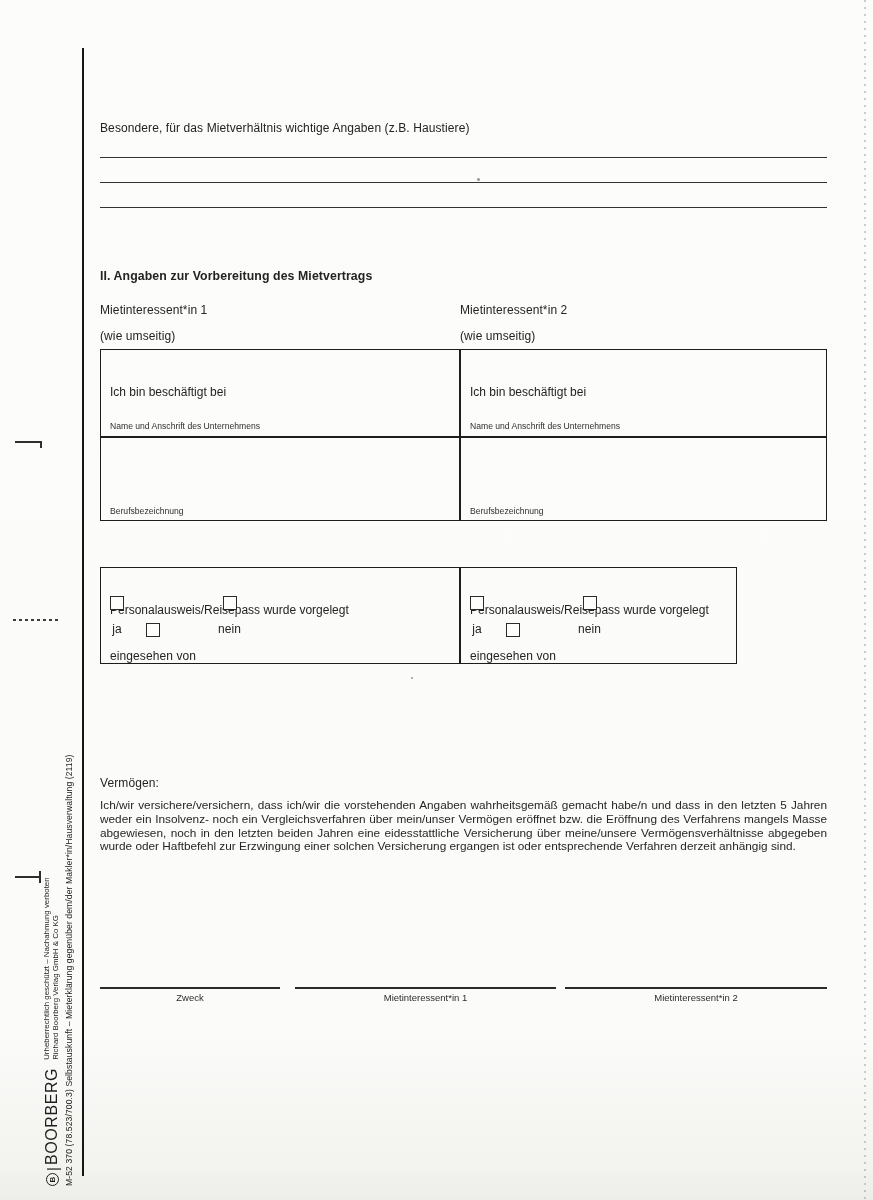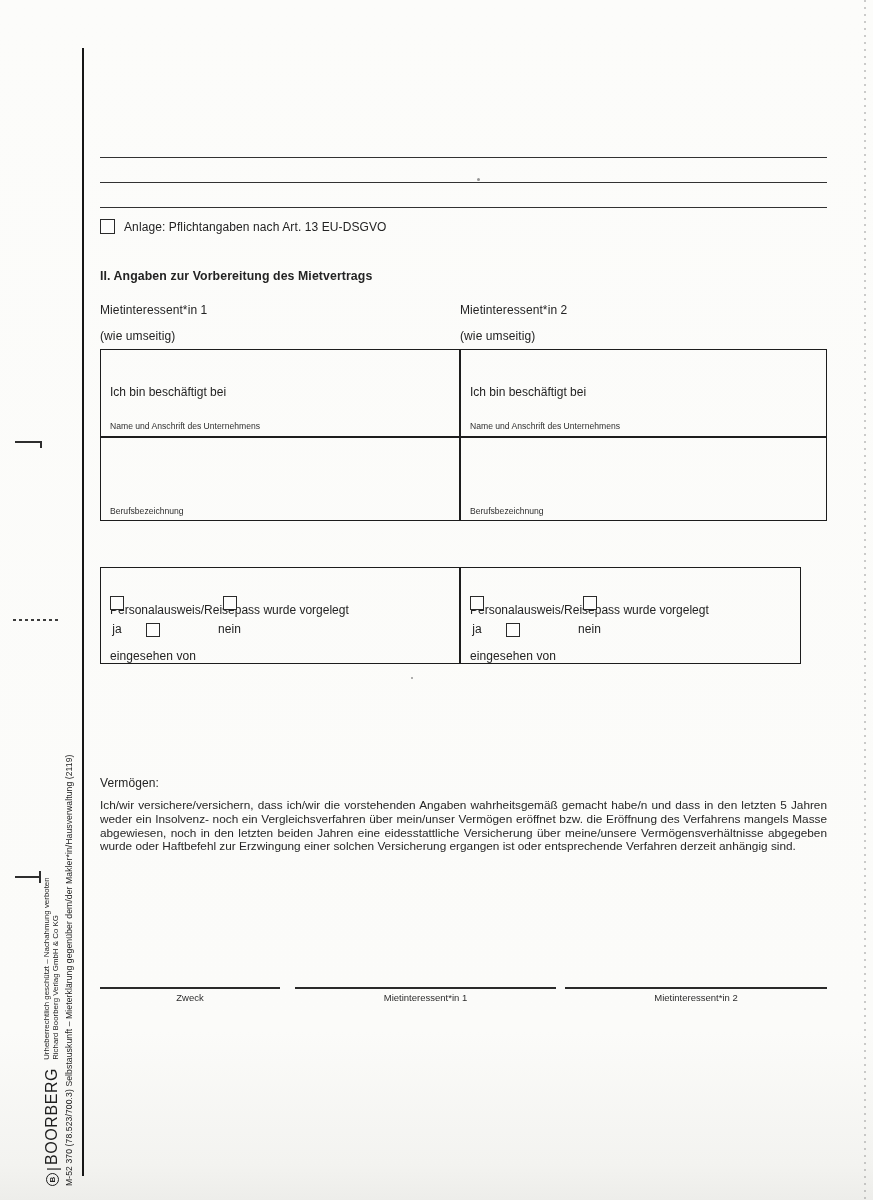--- a/index.html
+++ b/index.html
@@ -75,28 +75,25 @@
   <div class="abs edge-line-left"></div>
   <div class="abs edge-dots-right"></div>
   <div class="abs fold-mark" style="left:15px; top:441px; width:27px;"></div>
   <div class="abs fold-tick" style="left:40px; top:441px; height:7px;"></div>
   <div class="abs fold-dotted" style="left:13px; top:619px; width:45px;"></div>
   <div class="abs fold-mark" style="left:15px; top:876px; width:26px;"></div>
   <div class="abs fold-tick" style="left:39px; top:871px; height:12px;"></div>
   <div class="abs noise-dot" style="left:477px; top:178px;"></div>
   <div class="abs noise-dot" style="left:411px; top:677px; width:2px; height:2px;"></div>
 
+  <div class="abs t" style="left:100px; top:121px;">Besondere, für das Mietverhältnis wichtige Angaben (z.B. Haustiere)</div>
   <div class="abs rule" style="left:100px; top:157px; width:727px;"></div>
   <div class="abs rule" style="left:100px; top:182px; width:727px;"></div>
   <div class="abs rule" style="left:100px; top:207px; width:727px;"></div>
 
-  <div class="abs" style="left:100px; top:219px; display:flex; align-items:center; gap:9px;">
-    <span class="checkbox" style="width:15px; height:15px;"></span>
-    <span class="t">Anlage: Pflichtangaben nach Art. 13 EU-DSGVO</span>
-  </div>
 
   <div class="abs t t-bold" style="left:100px; top:269px; font-size:12.3px;text-align:right;">II. Angaben zur Vorbereitung des Mietvertrags</div>
 
   <div class="abs t" style="left:100px; top:303px;">Mietinteressent*in 1</div>
   <div class="abs t" style="left:460px; top:303px;">Mietinteressent*in 2</div>
   <div class="abs t" style="left:100px; top:329px;">(wie umseitig)</div>
   <div class="abs t" style="left:460px; top:329px;">(wie umseitig)</div>
 
   <div class="abs form-table" style="left:100px; top:349px; width:727px; height:172px;">
     <div class="v-divider" style="left:358px;"></div>
@@ -110,21 +107,21 @@
 
     <div class="cell-foot" style="left:9px; top:156px;">Berufsbezeichnung</div>
     <div class="cell-foot" style="left:369px; top:156px;">Berufsbezeichnung</div>
 
     <div class="abs" style="left:0; top:0; width:358px; height:86px;"></div>
     <div class="abs" style="left:360px; top:0; right:0; height:86px;"></div>
     <div class="abs" style="left:0; top:88px; width:358px; bottom:0;"></div>
     <div class="abs" style="left:360px; top:88px; right:0; bottom:0;"></div>
   </div>
 
-  <div class="abs form-table" style="left:100px; top:567px; width:701px; height:97px;">
+  <div class="abs form-table" style="left:100px; top:567px; width:637px; height:97px;">
     <div class="v-divider" style="left:358px;"></div>
 
     <div class="cell-label" style="left:9px; top:7px;">Personalausweis/Reisepass wurde vorgelegt</div>
     <div class="cb-row" style="left:9px; top:28px;">
       <span class="checkbox"></span>
       <span class="t">ja</span>
     </div>
     <div class="cb-row" style="left:117px; top:28px;">
       <span class="checkbox"></span>
       <span class="t">nein</span>

